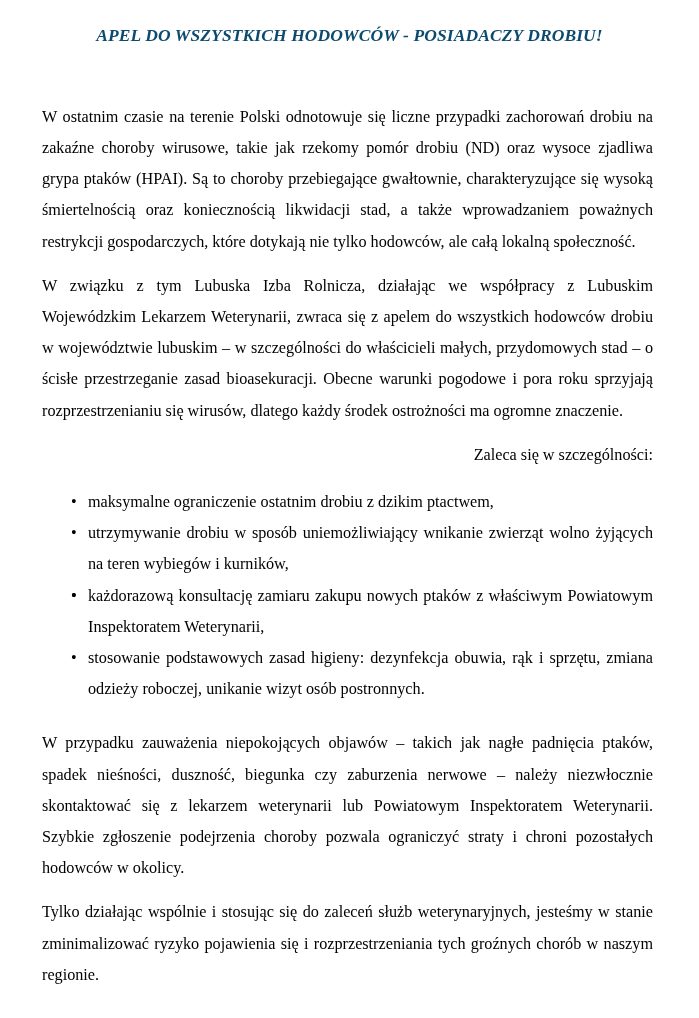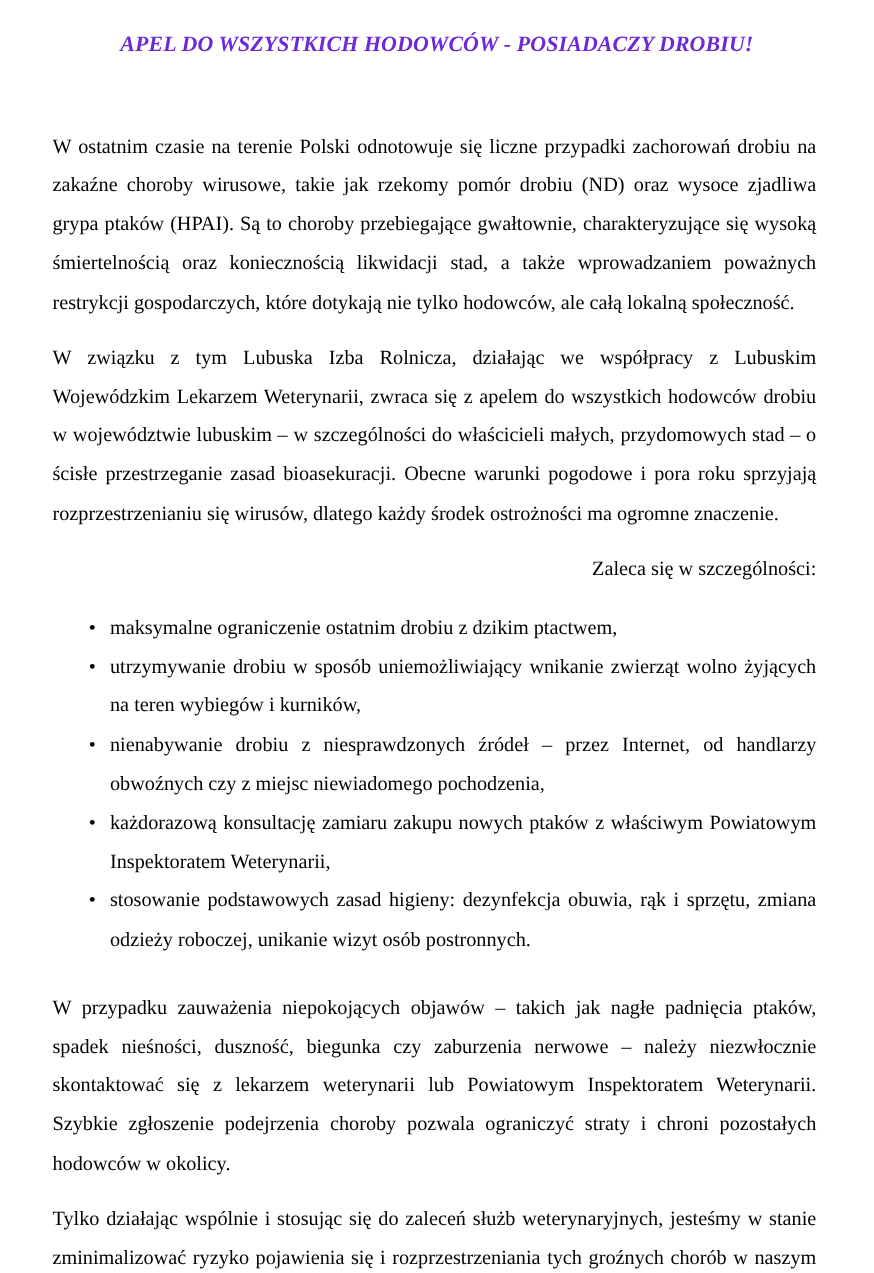--- a/index.html
+++ b/index.html
@@ -28,21 +28,21 @@
     left: 42px;
     top: 0;
     width: 611px;
   }
 
   .doc-title {
     font-family: "Liberation Serif", "DejaVu Serif", serif;
     font-size: 17.5px;
     font-weight: bold;
     font-style: italic;
-    color: #6d28d9;
+    color: #0c4a6e;
     text-align: center;
     letter-spacing: 0.1px;
     margin: 0;
     padding-top: 24px;
     line-height: 1.3;
     white-space: nowrap;
   }
 
   .title-spacer {
     height: 47px;
@@ -125,21 +125,20 @@
         <li>
           <span class="bullet-marker">•</span>
           <span>maksymalne ograniczenie ostatnim drobiu z dzikim ptactwem,</span>
         </li>
         <li>
           <span class="bullet-marker">•</span>
           <span>utrzymywanie drobiu w sposób uniemożliwiający wnikanie zwierząt wolno żyjących na teren wybiegów i kurników,</span>
         </li>
         <li>
           <span class="bullet-marker">•</span>
-          <span>nienabywanie drobiu z niesprawdzonych źródeł – przez Internet, od handlarzy obwoźnych czy z miejsc niewiadomego pochodzenia,</span>
         </li>
         <li>
           <span class="bullet-marker">•</span>
           <span>każdorazową konsultację zamiaru zakupu nowych ptaków z właściwym Powiatowym Inspektoratem Weterynarii,</span>
         </li>
         <li>
           <span class="bullet-marker">•</span>
           <span>stosowanie podstawowych zasad higieny: dezynfekcja obuwia, rąk i sprzętu, zmiana odzieży roboczej, unikanie wizyt osób postronnych.</span>
         </li>
       </ul>

